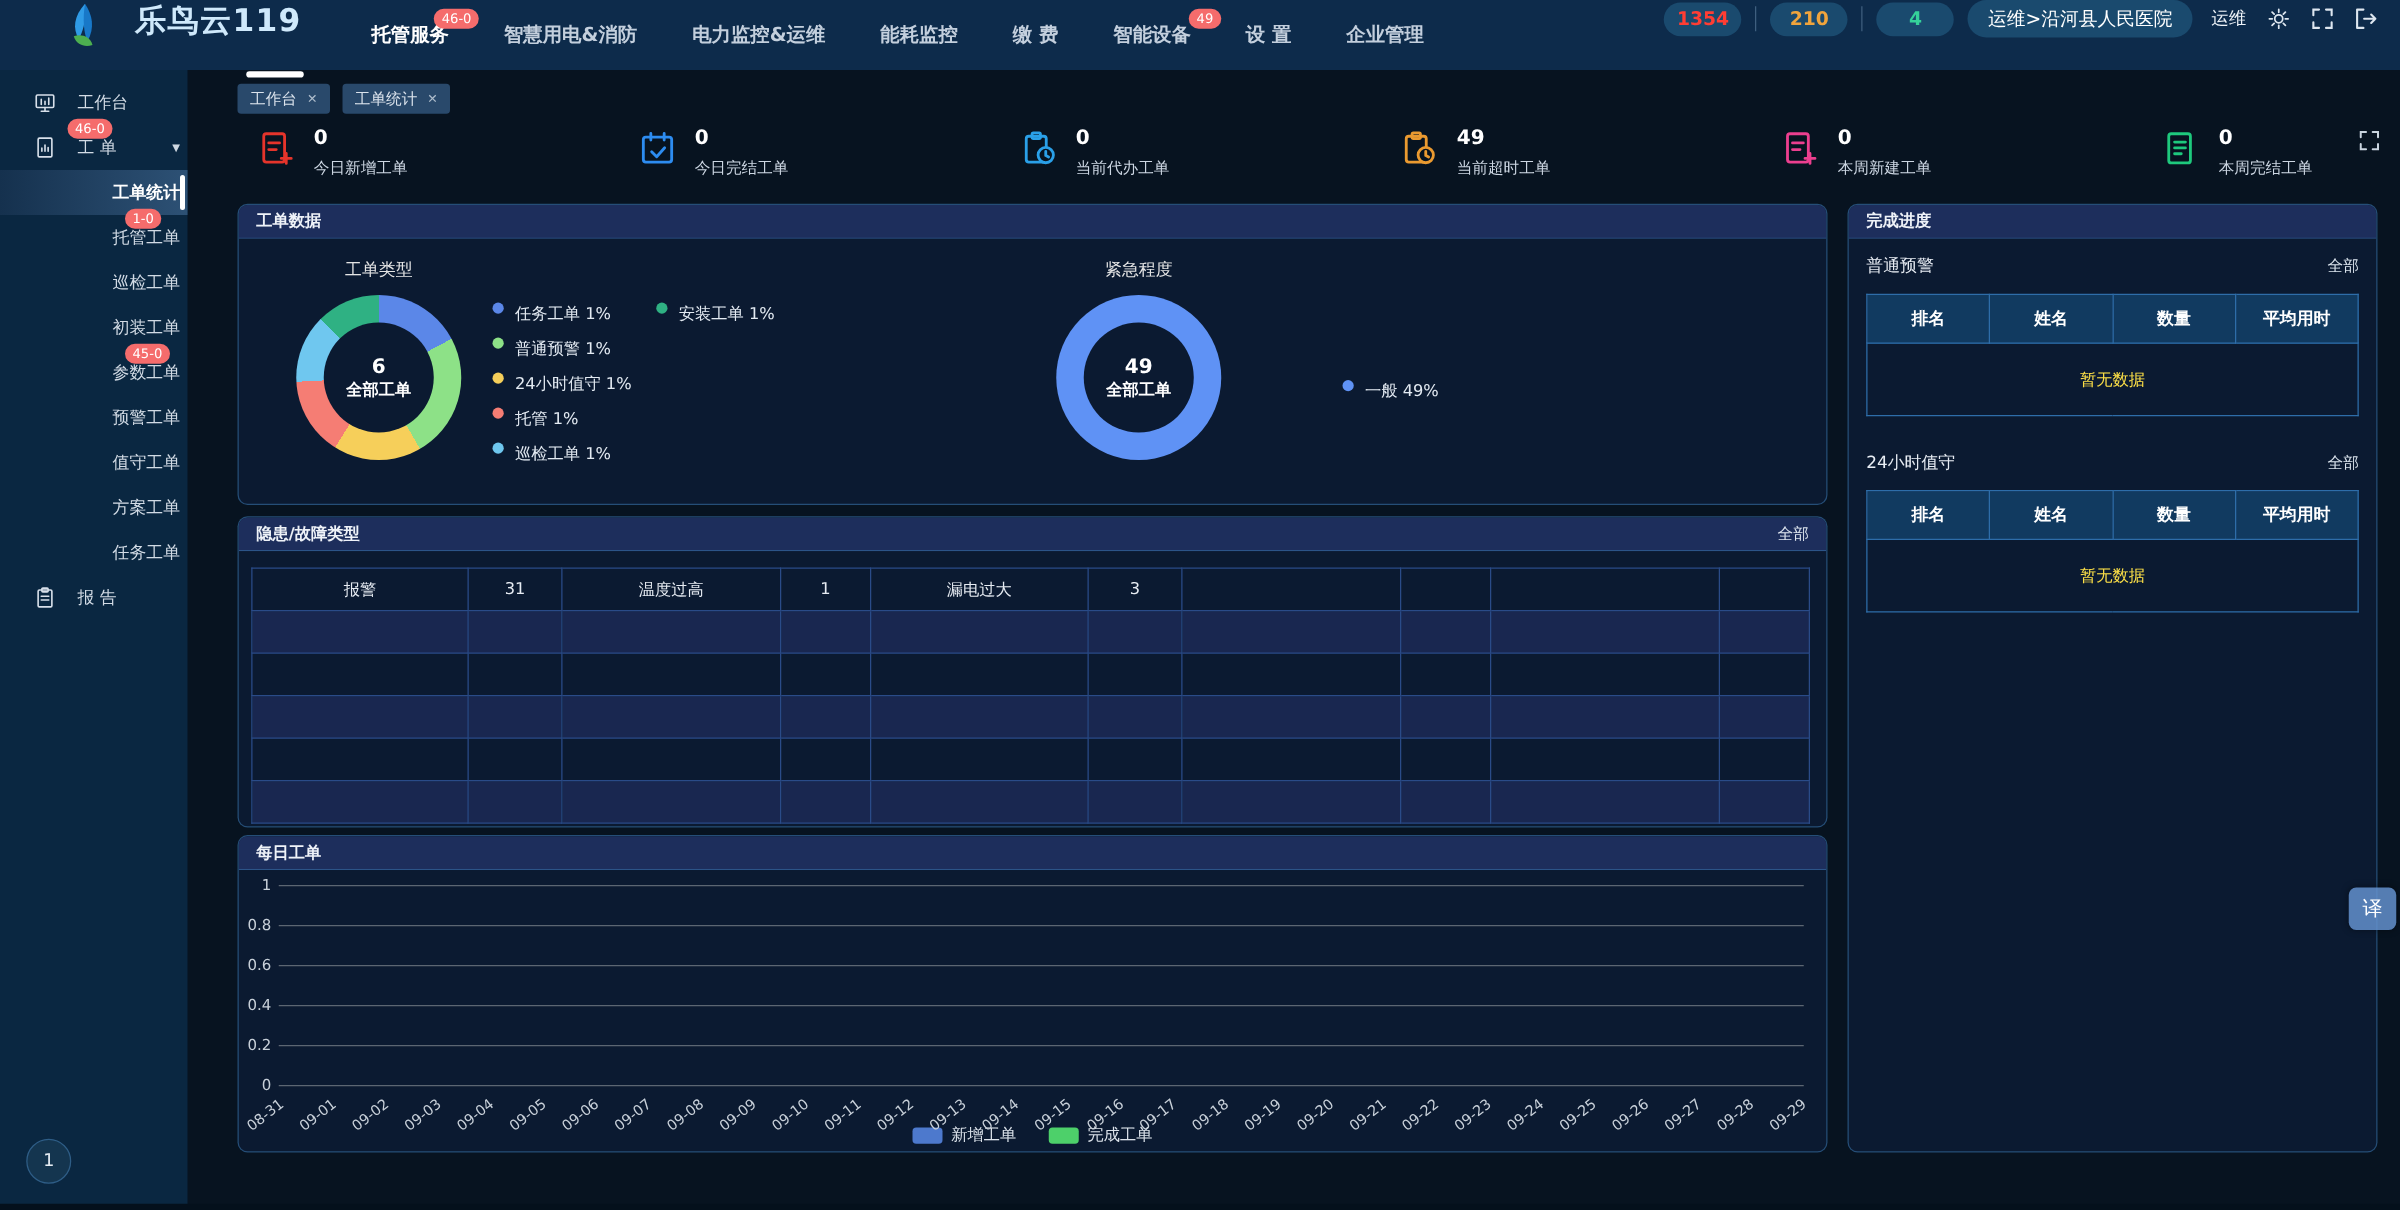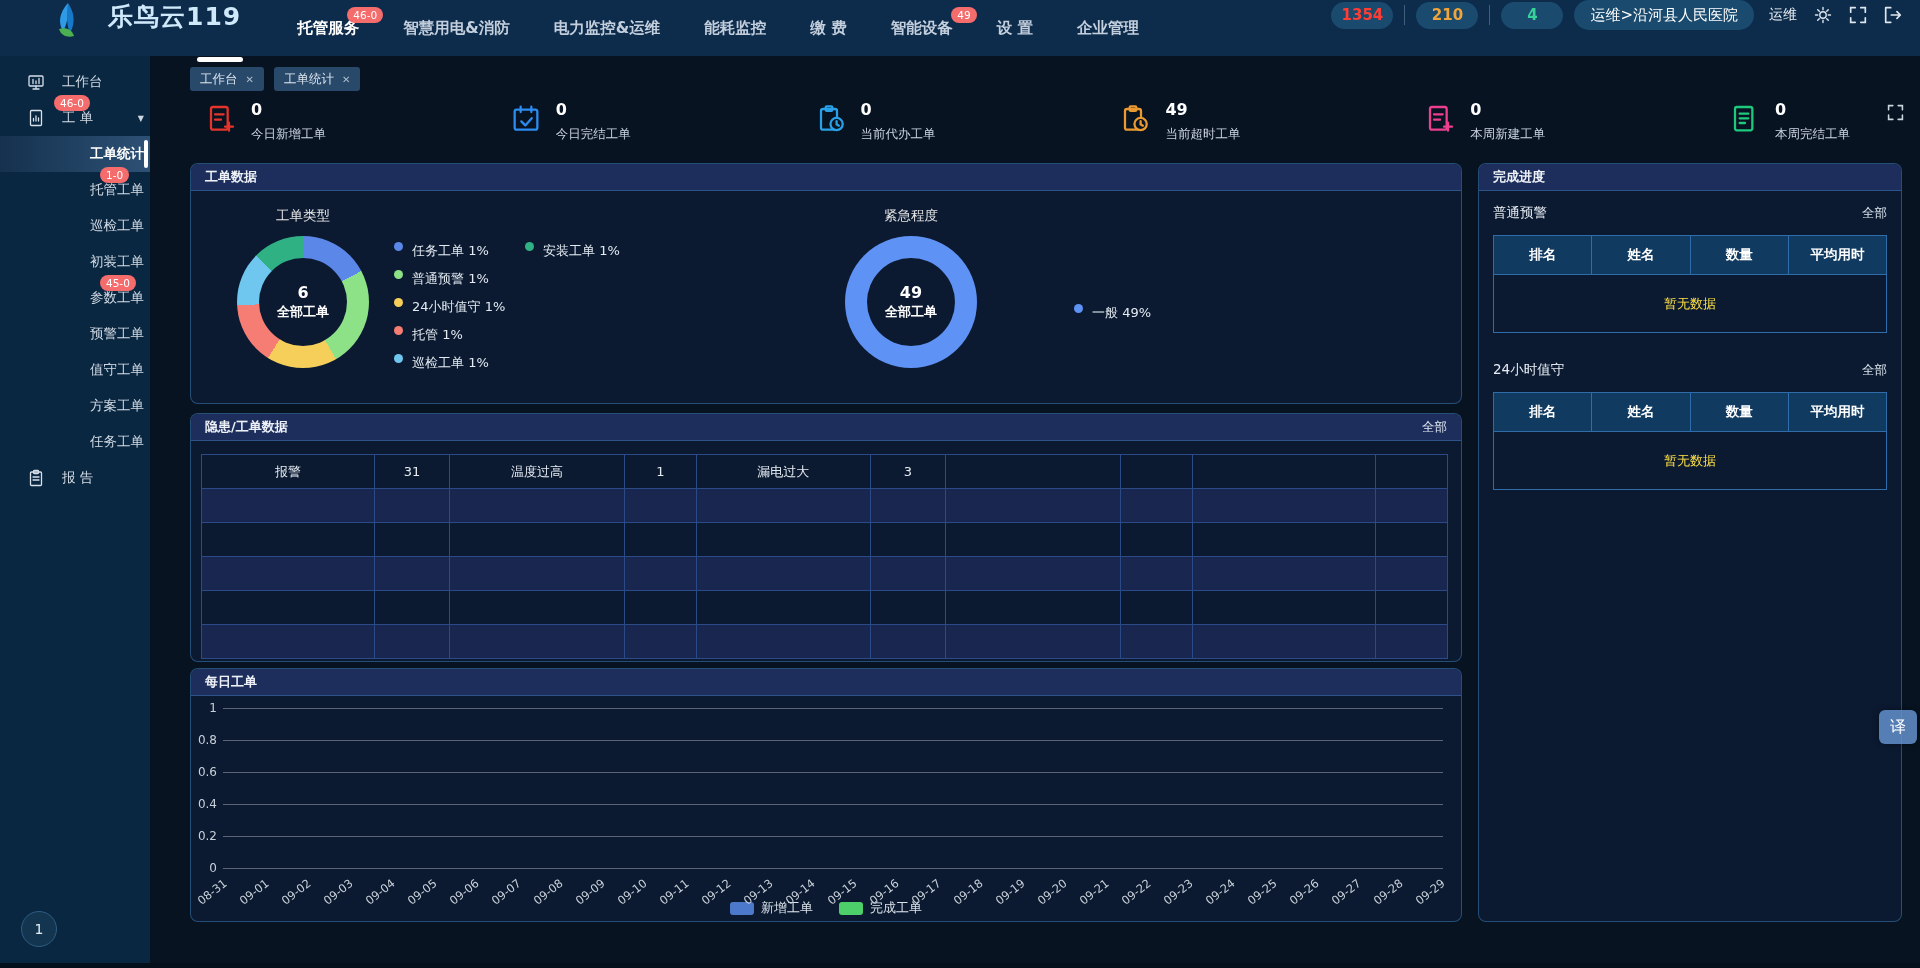--- a/index.html
+++ b/index.html
@@ -381,21 +381,21 @@
           <div class="leg-item">
             <span class="leg-dot" style="background: rgb(95, 146, 245);"></span>
             <span>一般  49%</span>
           </div>
         </div>
     </div>
   </div>
 
   <div class="panel" id="p2">
     <div class="p-head">
-      <span>隐患/工单数据</span>
+      <span>隐患/故障类型</span>
       <span class="head-link">全部</span>
     </div>
     <div class="p-body">
       <table class="hz-table">
         <colgroup id="hz-cols">
             <col style="width: 13.9%;">
             <col style="width: 6%;">
             <col style="width: 14.05%;">
             <col style="width: 5.75%;">
             <col style="width: 14%;">

